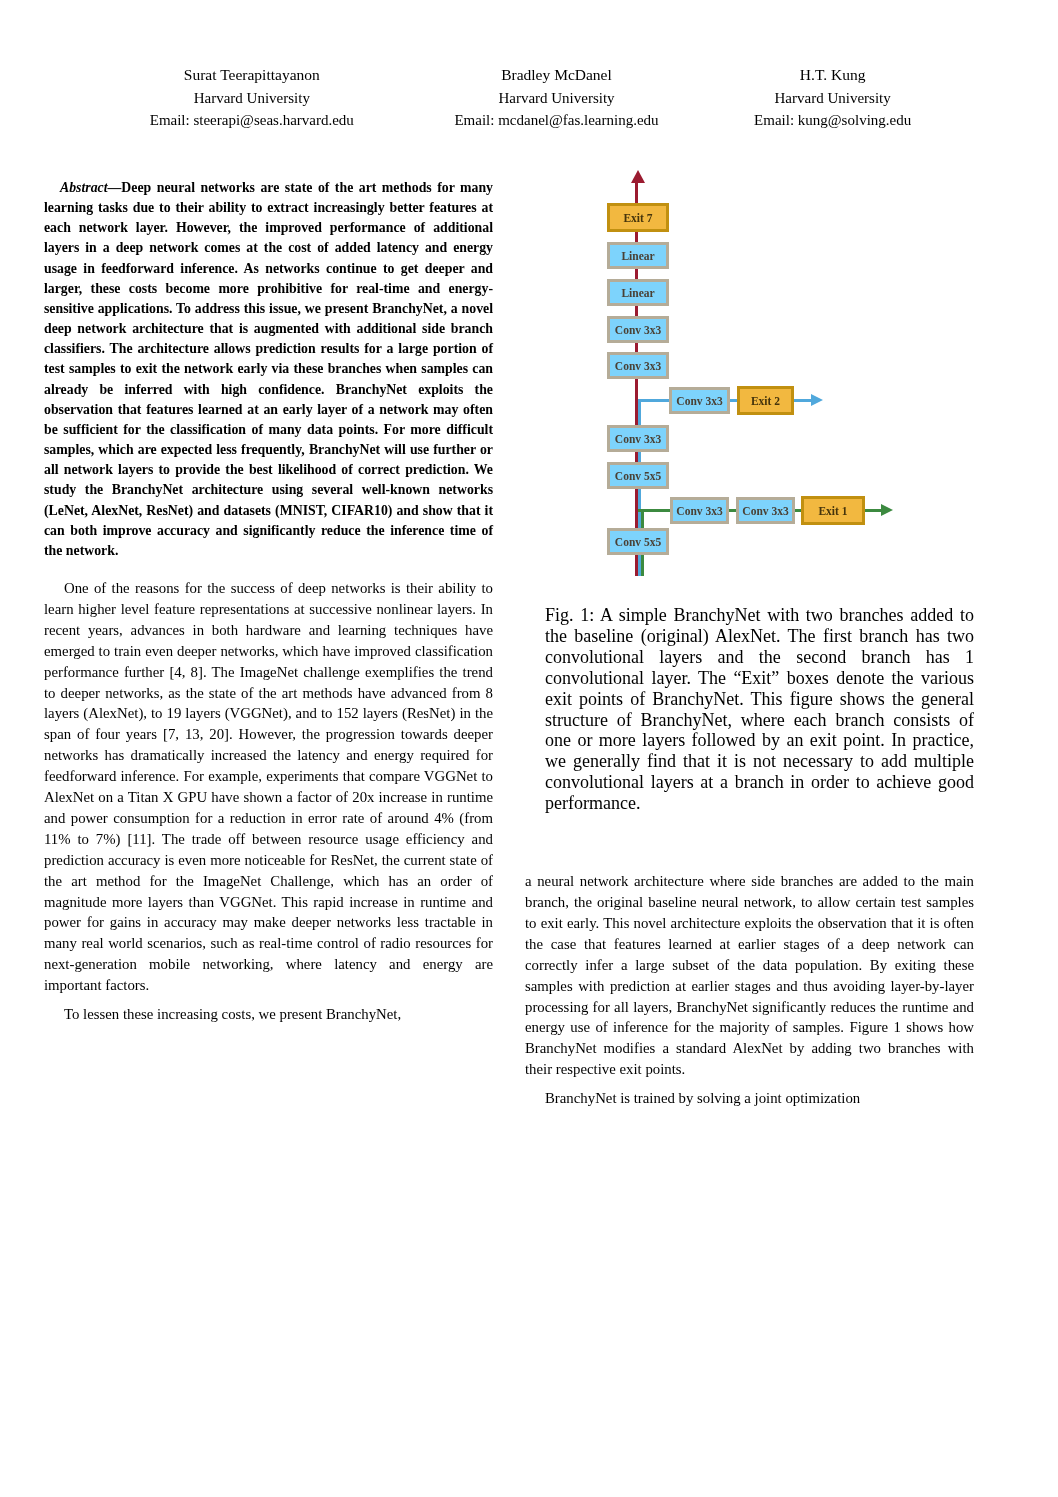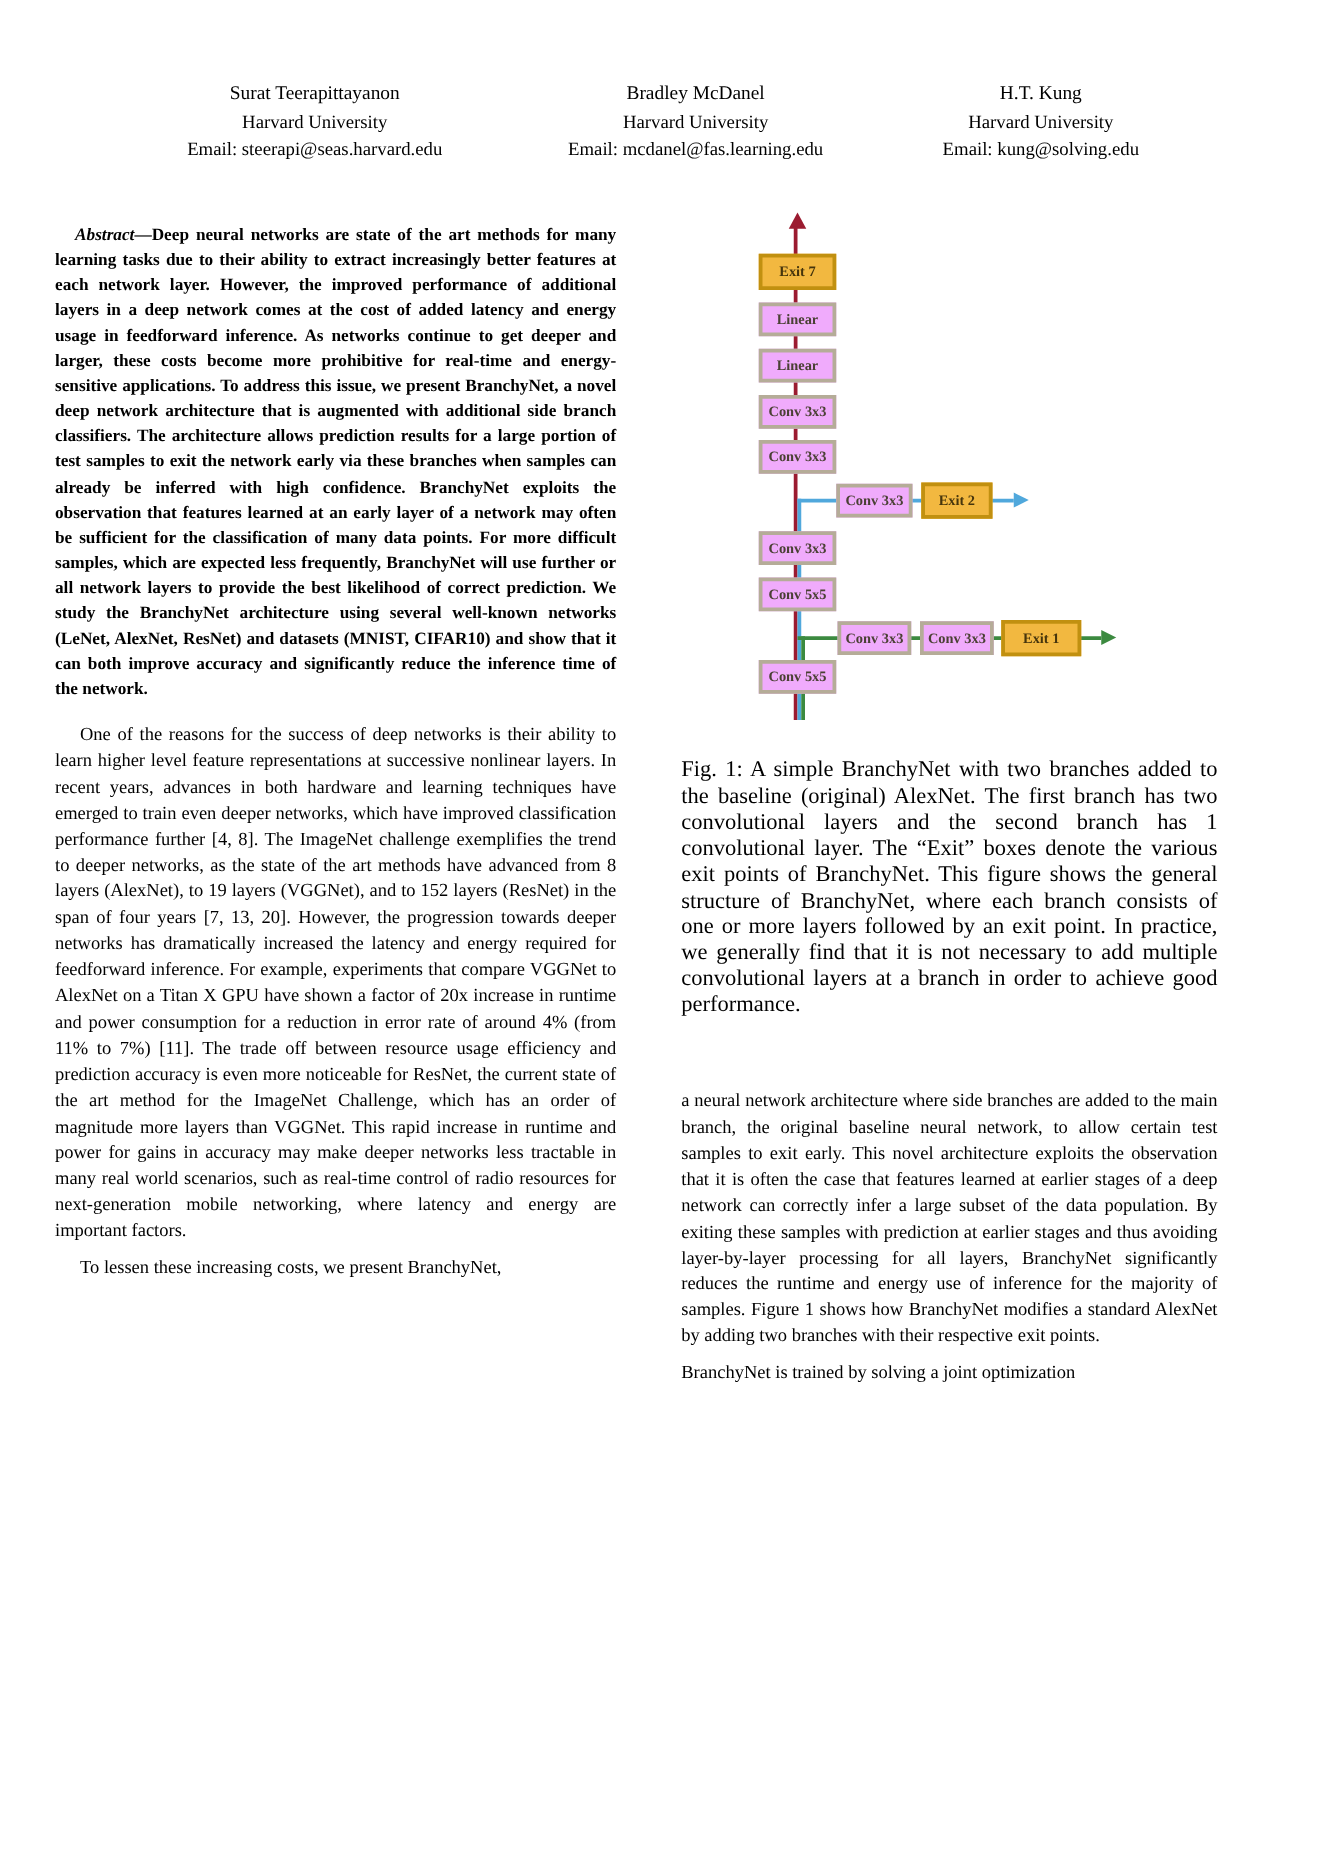--- a/index.html
+++ b/index.html
@@ -100,38 +100,38 @@
   .arr-right.green { border-left: 12px solid #3C8A40; }
   .fnode {
     position: absolute; z-index: 1;
     width: 62px; height: 27px;
     display: flex; align-items: center; justify-content: center;
     font-size: 11.5px;
     font-weight: bold;
     white-space: nowrap;
   }
   .fnode.layer {
-    background: #f0abfc;
+    background: #7dd3fc;
     border: 3px solid #B5AC98;
     color: #4A4034;
   }
   .fnode.exit {
     background: #F2B840;
     border: 3px solid #C19010;
     color: #46350C;
     height: 29px;
   }
   .fig-caption {
     font-size: 18px;
     line-height: 20.9px;
     text-align: justify;
     margin-top: 5px;
     margin-left: 20px;
   }
-  .col-right .body-par.gap-top { margin-top: 57px; text-indent: 0; margin-left: 20px; }
+  .col-right .body-par.gap-top { margin-top: 57px; text-indent: 0; }
 </style>
 </head>
 <body>
 
 <div class="page">
 
 
   <div class="authors">
     <div class="author-block a1">
       <div class="a-name">Surat Teerapittayanon</div>

